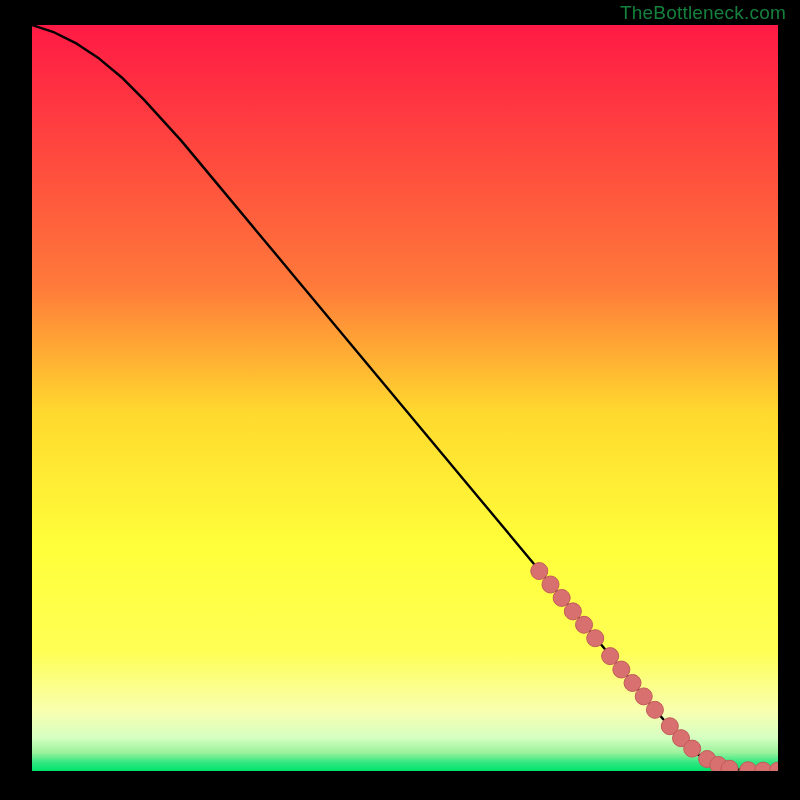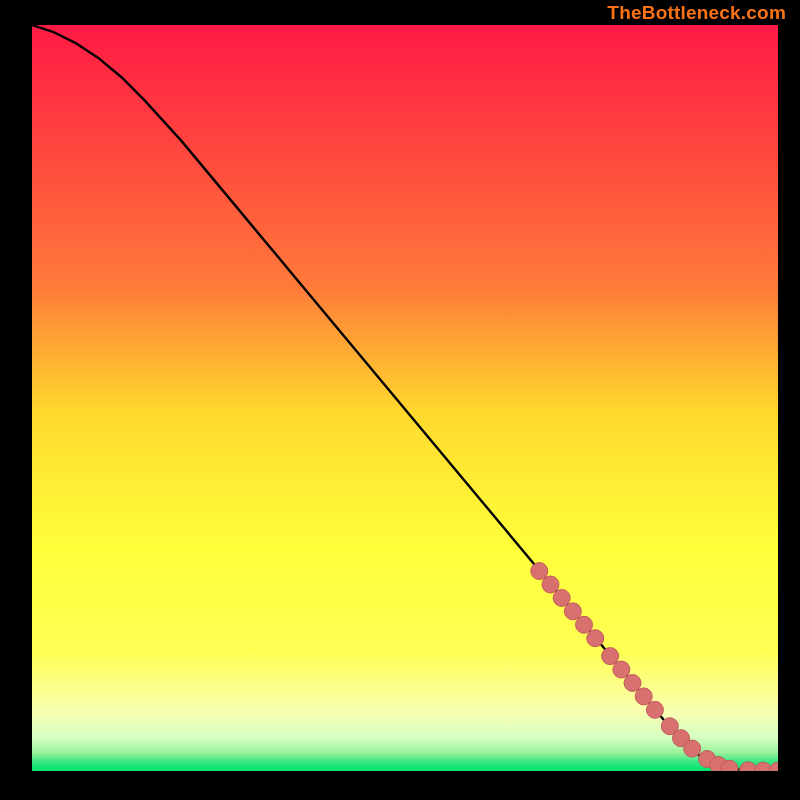--- a/index.html
+++ b/index.html
@@ -16,23 +16,23 @@
     left: 0;
     top: 0;
     width: 800px;
     height: 800px;
     background: #000;
   }
   .watermark {
     position: absolute;
     top: 2px;
     right: 14px;
-    color: #f97316;
+    color: #15803d;
     font-size: 19px;
-    font-weight: 700;
+    font-weight: 400;
     letter-spacing: 0.2px;
   }
   .plot {
     position: absolute;
     left: 32px;
     top: 25px;
     width: 746px;
     height: 746px;
   }
   svg { display: block; }

